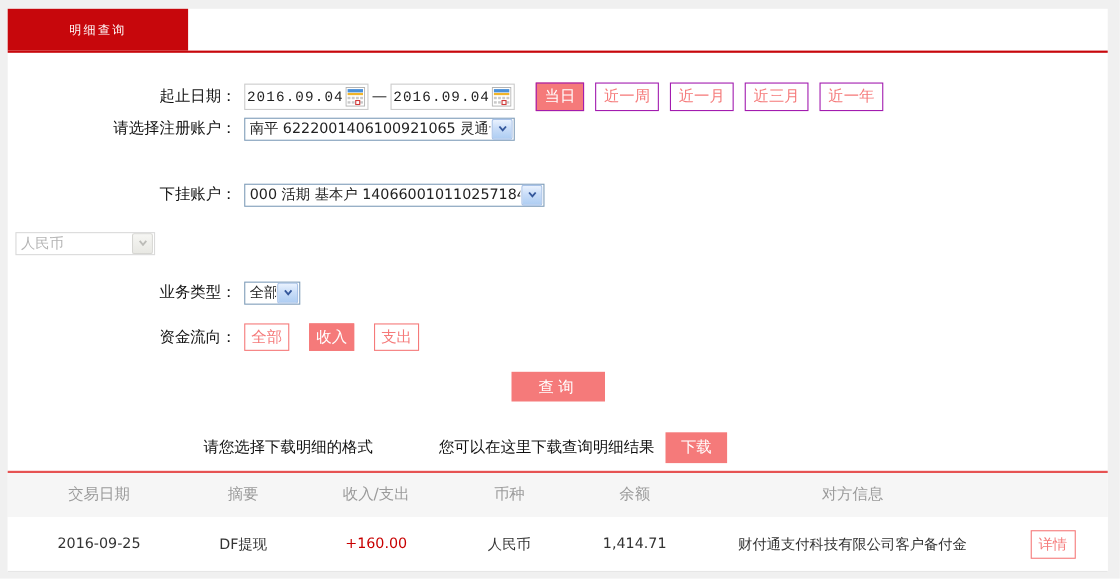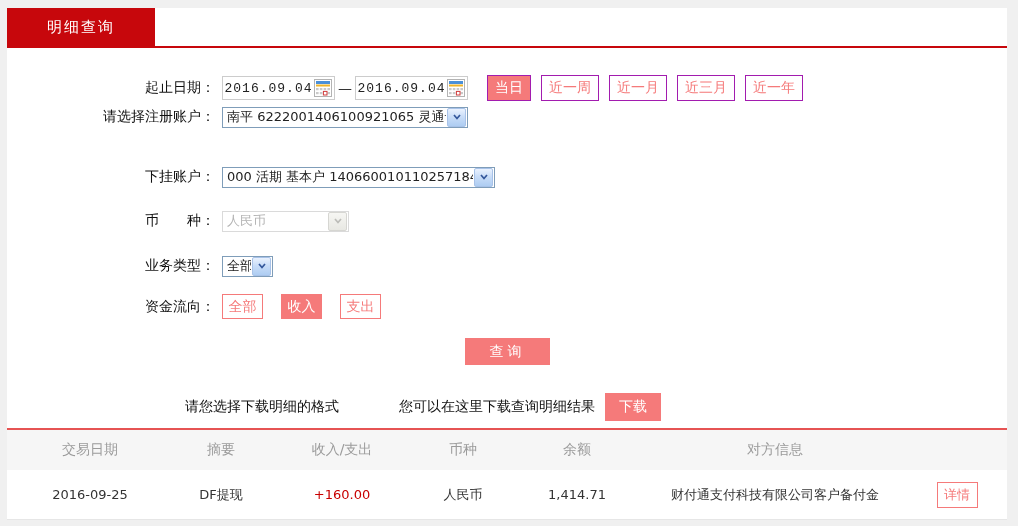--- a/index.html
+++ b/index.html
@@ -10,23 +10,23 @@
     position:relative;
     overflow:hidden;
   }
   .panel {
     position:absolute; left:7px; top:8px;
     width:1000px; height:512px;
     background:#ffffff;
   }
   .tab {
     position:absolute; left:0; top:0;
-    width:148px; height:38px;
+    width:164px; height:38px;
     background:#c7070c; color:#ffffff;
-    font-size:15px; letter-spacing:2px;
+    font-size:11px; letter-spacing:2px;
     display:flex; align-items:center; justify-content:center;
     cursor:pointer;
   }
   .tab-underline {
     position:absolute; left:0; top:38px;
     width:100%; height:2px; background:#c7070c;
   }
   
   .frow { position:absolute; left:0; display:flex; align-items:center; }
   .flabel {
@@ -186,21 +186,20 @@
       <span class="sel-text">000 活期 基本户 1406600101102571848</span>
       <span class="sel-arrow">
         <svg width="8" height="6" viewBox="0 0 8 6">
             <path d="M1 1 L4 4.5 L7 1" fill="none" stroke="currentColor" stroke-width="1.7"></path>
           </svg>
       </span>
     </div>
   </div>
 
   <div class="frow" style="top:202px; height:22px;">
-    <span class="flabel">币　　种：</span>
     <div class="sel disabled" style="width:127px;">
       <span class="sel-text">人民币</span>
       <span class="sel-arrow">
         <svg width="8" height="6" viewBox="0 0 8 6">
             <path d="M1 1 L4 4.5 L7 1" fill="none" stroke="currentColor" stroke-width="1.7"></path>
           </svg>
       </span>
     </div>
   </div>
 

